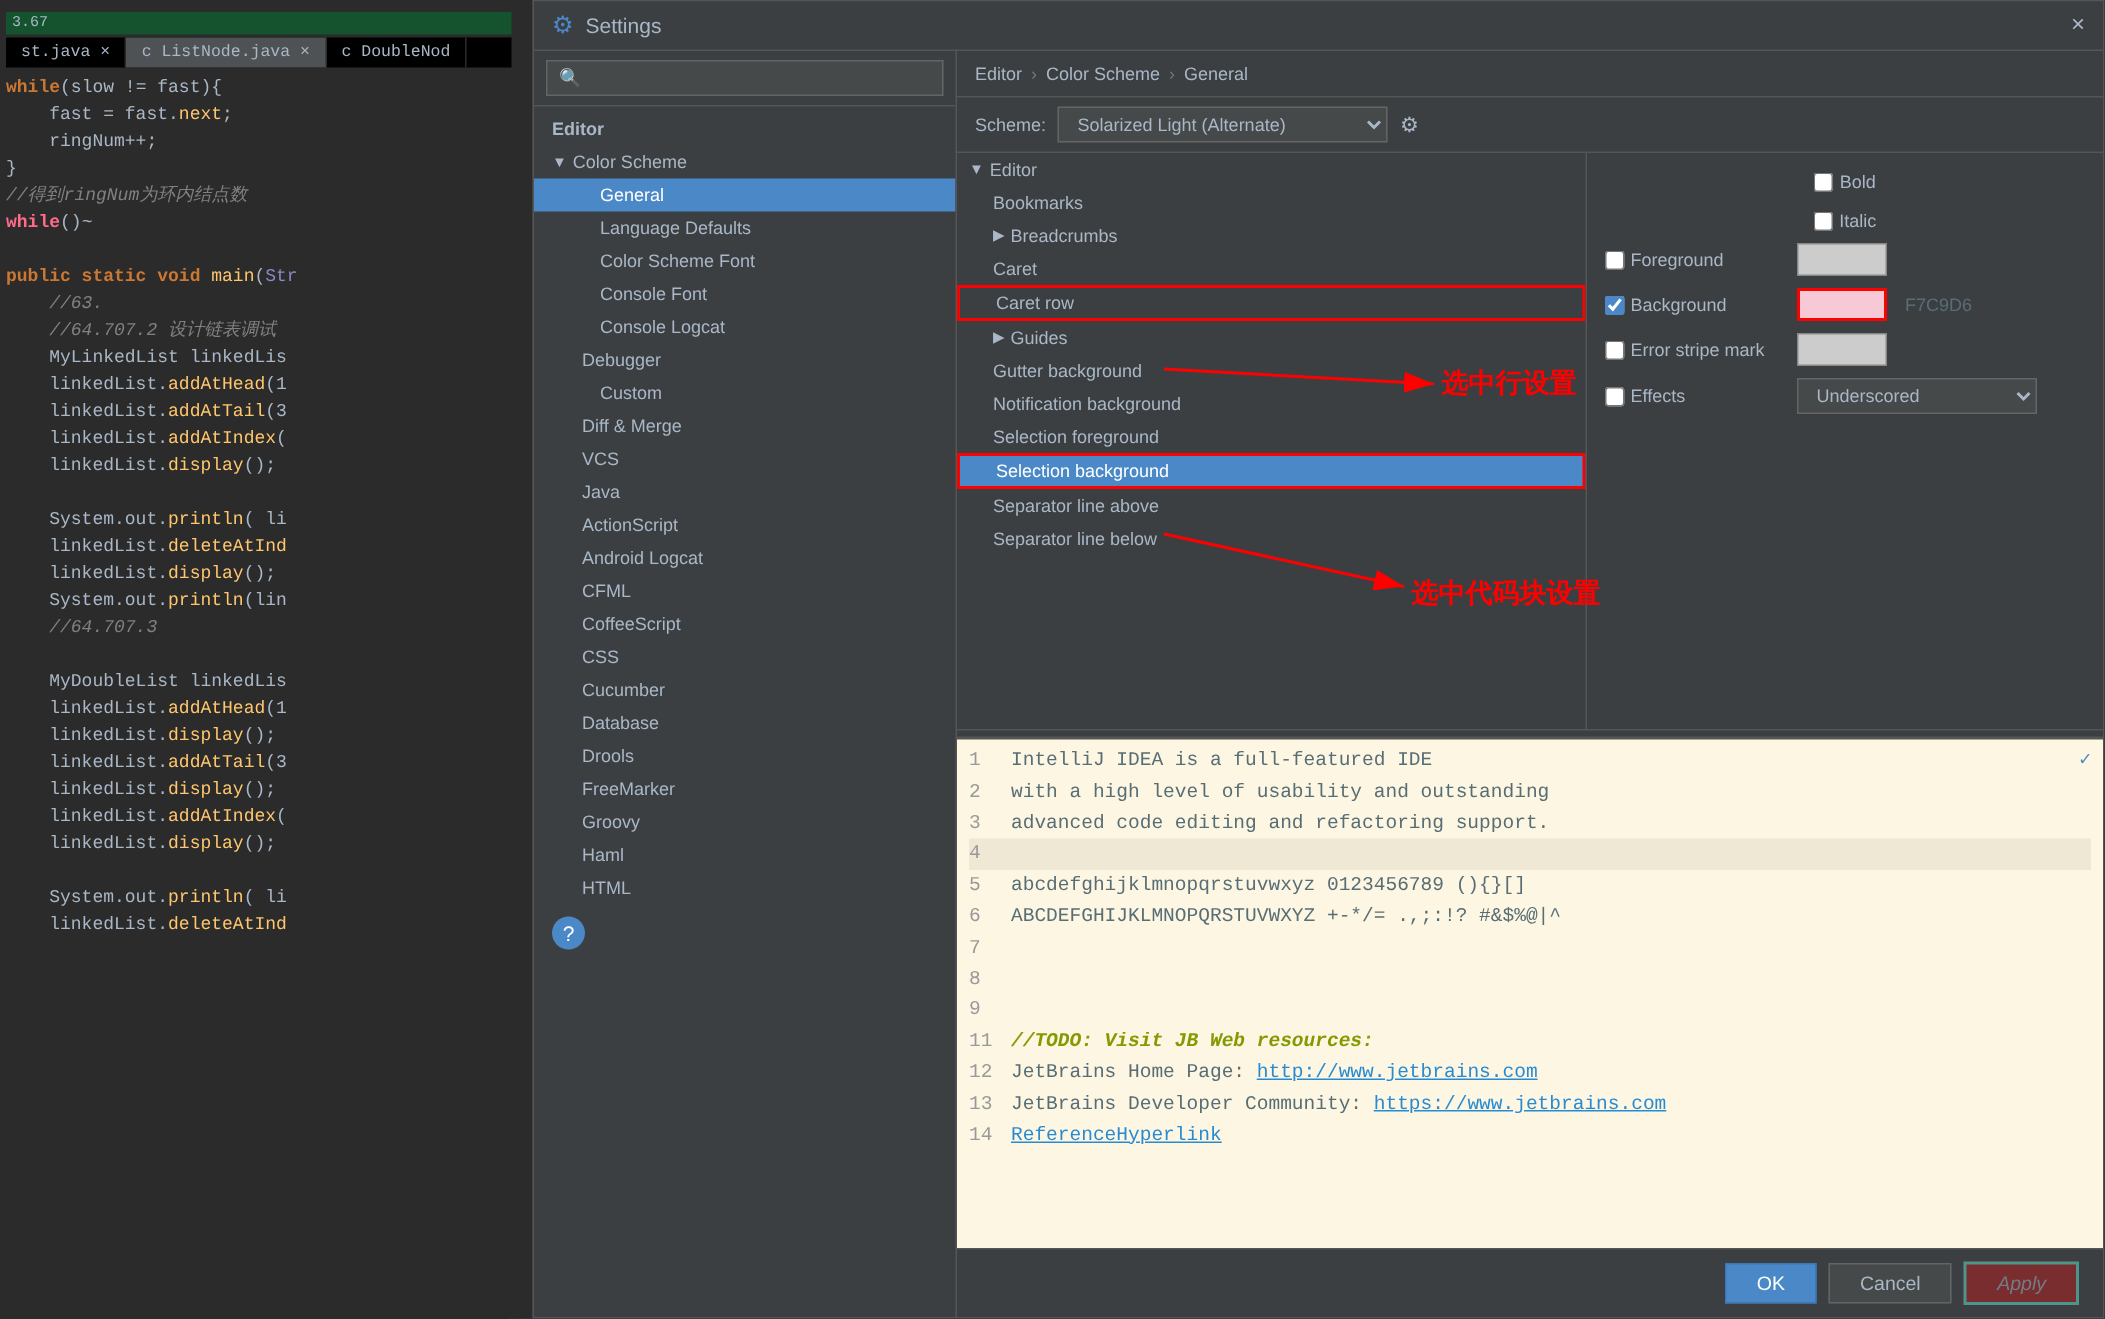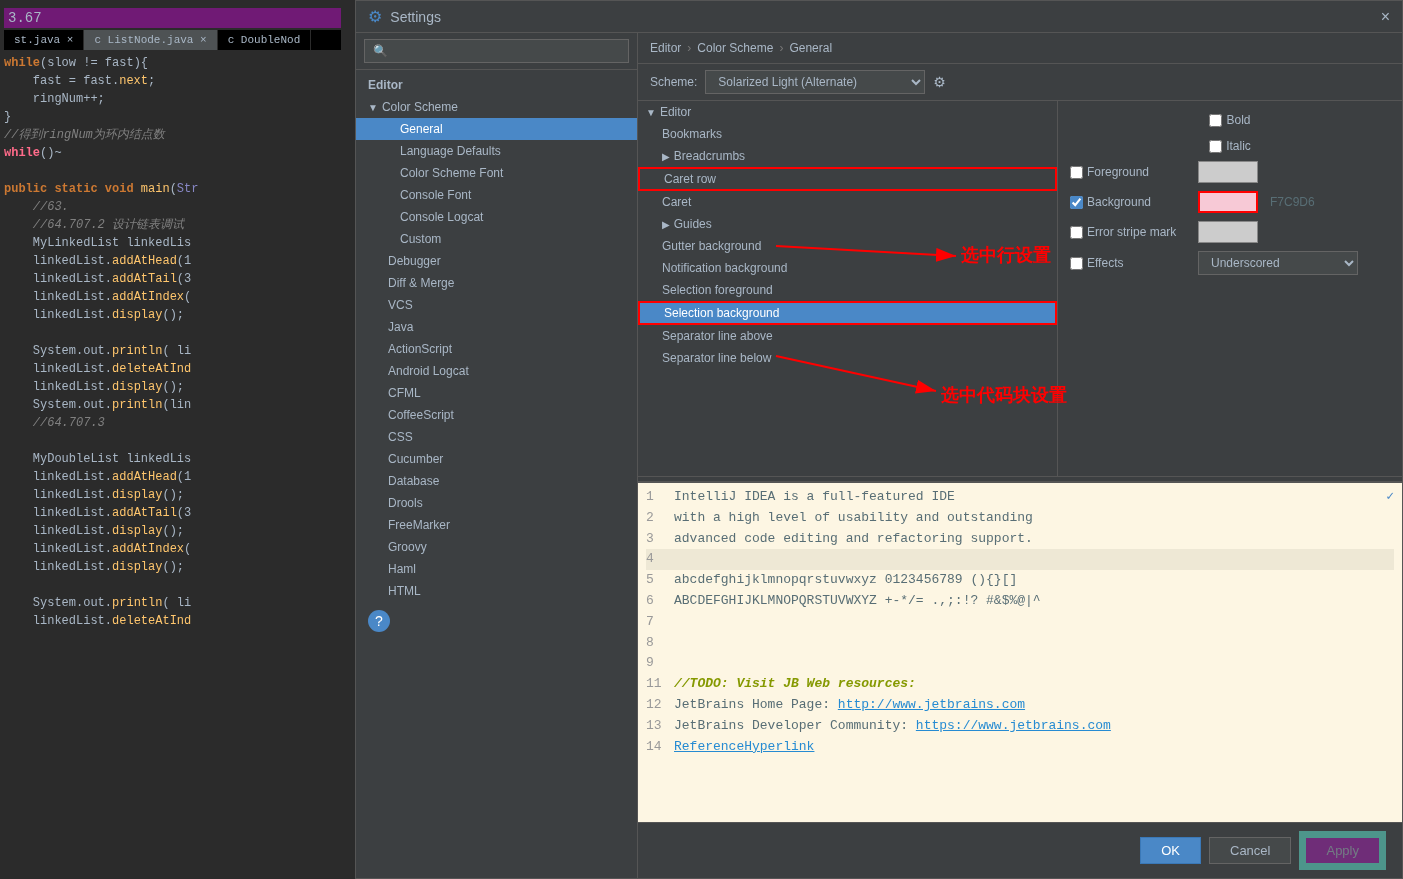--- a/index.html
+++ b/index.html
@@ -314,21 +314,21 @@
       background: #3c3f41;
       flex-shrink: 0;
     }
     .footer-btn {
       padding: 5px 20px;
       font-size: 13px;
       cursor: pointer;
     }
     .btn-ok { background: #4a88c7; color: white; border: 1px solid #3a78b7; }
     .btn-cancel { background: #45494a; color: #a9b7c6; border: 1px solid #646464; }
-    .btn-apply { background: #a21caf; color: #a9b7c6; border: 7px solid #5eead4; opacity: 0.5; }
+    .btn-apply { background: #b91c1c; color: #a9b7c6; border: 2px solid #5eead4; opacity: 0.5; font-style: italic; }
 
     
     .element-tree::-webkit-scrollbar,
     .settings-tree::-webkit-scrollbar,
     .preview-panel::-webkit-scrollbar { width: 8px; }
     .element-tree::-webkit-scrollbar-track,
     .settings-tree::-webkit-scrollbar-track { background: #3c3f41; }
     .element-tree::-webkit-scrollbar-thumb,
     .settings-tree::-webkit-scrollbar-thumb { background: #555; }
 
@@ -350,21 +350,21 @@
       pointer-events: none;
       z-index: 100;
     }
   </style>
 </head>
 <body>
 
 <div class="outer-wrapper">
 
   <div class="code-panel">
-    <div style="color:#a9b7c6; font-size:14px; padding:2px 4px; background:#701a75; margin-bottom:2px;">3.67</div>
+    <div style="color:#a9b7c6; font-size:10px; padding:2px 4px; background:#14532d; margin-bottom:2px;">3.67</div>
     <div class="tab-bar">
       <div class="tab">st.java ×</div>
       <div class="tab active">c ListNode.java ×</div>
       <div class="tab">c DoubleNod</div>
     </div>
     <div class="code-line"><span class="kw">while</span>(slow != fast){</div>
     <div class="code-line">    fast = fast.<span class="fn">next</span>;</div>
     <div class="code-line">    ringNum++;</div>
     <div class="code-line">}</div>
     <div class="code-line comment">//得到ringNum为环内结点数</div>
@@ -417,22 +417,22 @@
           <div class="tree-section-label">Editor</div>
           <div class="tree-group">
             <span class="arrow">▼</span>
             <span>Color Scheme</span>
           </div>
           <div class="tree-item indent2 selected">General</div>
           <div class="tree-item indent2">Language Defaults</div>
           <div class="tree-item indent2">Color Scheme Font</div>
           <div class="tree-item indent2">Console Font</div>
           <div class="tree-item indent2">Console Logcat</div>
+          <div class="tree-item indent1">Debugger</div>
           <div class="tree-item indent2">Custom</div>
-          <div class="tree-item indent1">Debugger</div>
           <div class="tree-item indent1">Diff &amp; Merge</div>
           <div class="tree-item indent1">VCS</div>
           <div class="tree-item indent1">Java</div>
           <div class="tree-item indent1">ActionScript</div>
           <div class="tree-item indent1">Android Logcat</div>
           <div class="tree-item indent1">CFML</div>
           <div class="tree-item indent1">CoffeeScript</div>
           <div class="tree-item indent1">CSS</div>
           <div class="tree-item indent1">Cucumber</div>
           <div class="tree-item indent1">Database</div>
@@ -468,22 +468,22 @@
         <div class="main-split">
           <div class="element-tree">
             <div class="etree-group">
               <span class="arrow">▼</span>
               <span>Editor</span>
             </div>
             <div class="etree-item">Bookmarks</div>
             <div class="etree-item" style="display:flex;align-items:center;">
               <span style="margin-right:4px;font-size:10px;">▶</span>Breadcrumbs
             </div>
+            <div class="etree-item">Caret</div>
             <div class="etree-item" style="border:2px solid red; padding:3px 12px 3px 24px;">Caret row</div>
-            <div class="etree-item">Caret</div>
             <div class="etree-item" style="display:flex;align-items:center;">
               <span style="margin-right:4px;font-size:10px;">▶</span>Guides
             </div>
             <div class="etree-item">Gutter background</div>
             <div class="etree-item">Notification background</div>
             <div class="etree-item">Selection foreground</div>
             <div class="etree-item selected" style="border:2px solid red; padding:3px 12px 3px 24px;">Selection background</div>
             <div class="etree-item">Separator line above</div>
             <div class="etree-item">Separator line below</div>
           </div>

